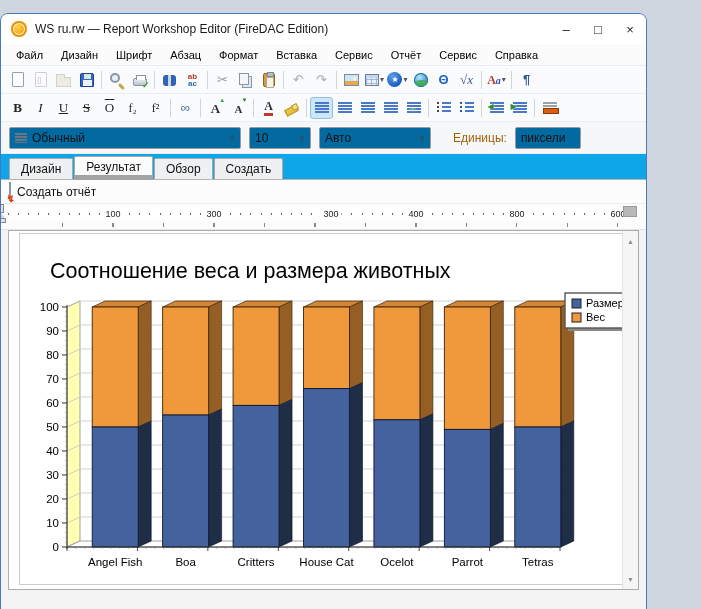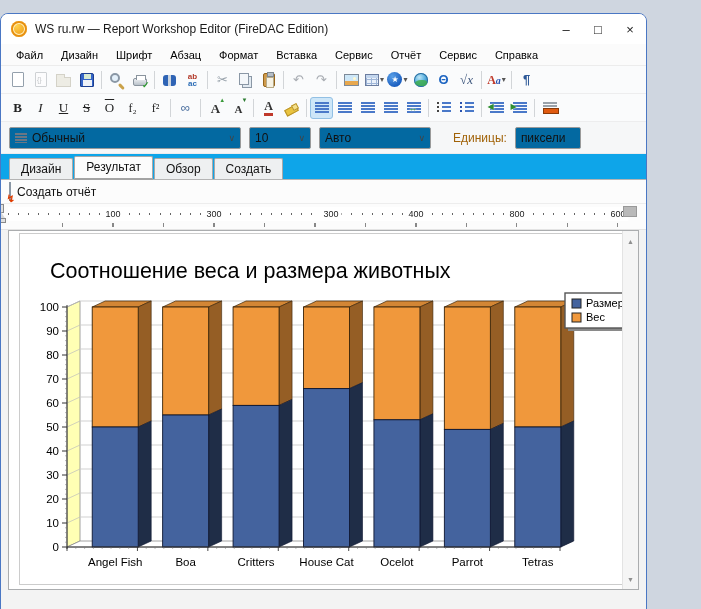--- a/index.html
+++ b/index.html
@@ -121,21 +121,21 @@
   .combo-arr { margin-left:auto; color:#444; font-size:9px; }
   .combo-arr::before { content:"∨"; }
   .combo-ico { width:12px; height:10px;
       background:repeating-linear-gradient(to bottom,#6a7684 0 1.5px,transparent 1.5px 3px); }
   #units-label { font-size:12px; color:#a16207; margin-left:14px; flex:0 0 auto; }
   
   #tabstrip { height:26px; background:#0ea5e9; display:flex; align-items:flex-end; padding-left:8px;
               border-bottom:1px solid #b4b4b4; }
   .tab { font-size:12px; color:#111; padding:3px 11px 4px; background:#eef0f1; border:1px solid #a9a9a9;
          border-bottom:none; border-radius:2px 2px 0 0; margin-right:1px; height:21px; }
-  .tab.active { background:#fcfcfc; height:24px; margin-bottom:-1px; border-bottom:2px solid #a3a3a3; }
+  .tab.active { background:#fcfcfc; height:24px; margin-bottom:-1px; border-bottom:5px solid #a3a3a3; }
   
   #crrow { height:24px; background:#fcfcfc; display:flex; align-items:center; gap:6px; padding-left:8px;
            border-bottom:1px solid #ededed; }
   .cr-page { width:11px; height:13px; background:#fff; border:1px solid #8a97a5; position:relative;
       background-image:repeating-linear-gradient(to bottom,transparent 0 2px,#b9c6d8 2px 3px); }
   .cr-page::after { content:"↯"; position:absolute; right:-5px; bottom:-4px; color:#e03c00;
       font-weight:bold; font-size:10px; }
   #cr-label { font-size:12px; color:#111; }
   
   #rulerrow { height:26px; background:#fcfcfc; position:relative; border-bottom:1px solid #e4e4e4; }

